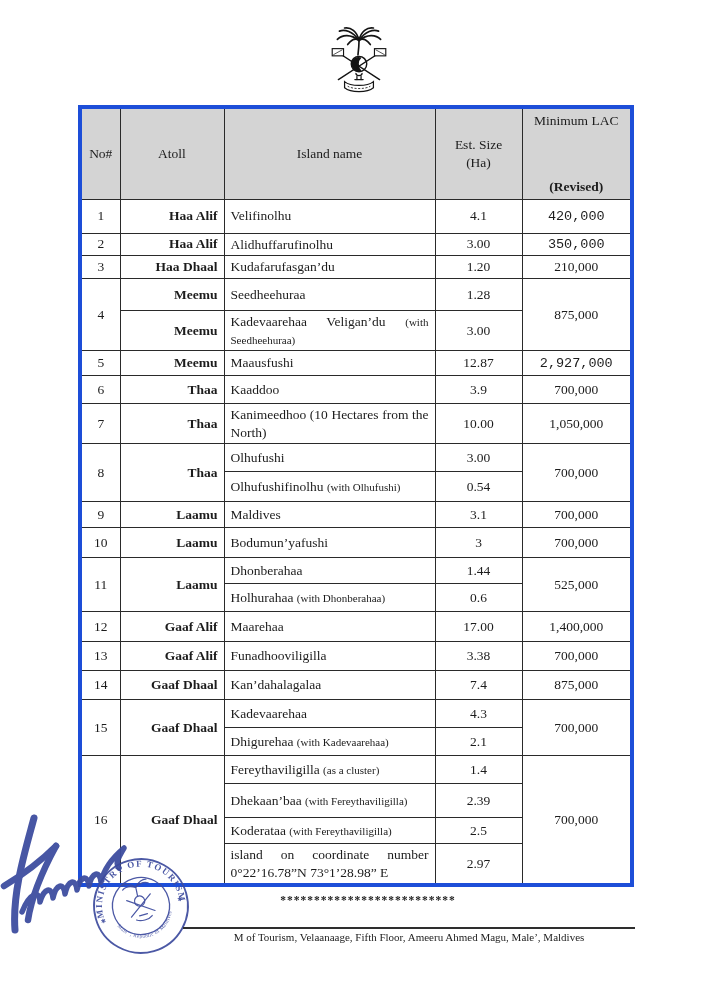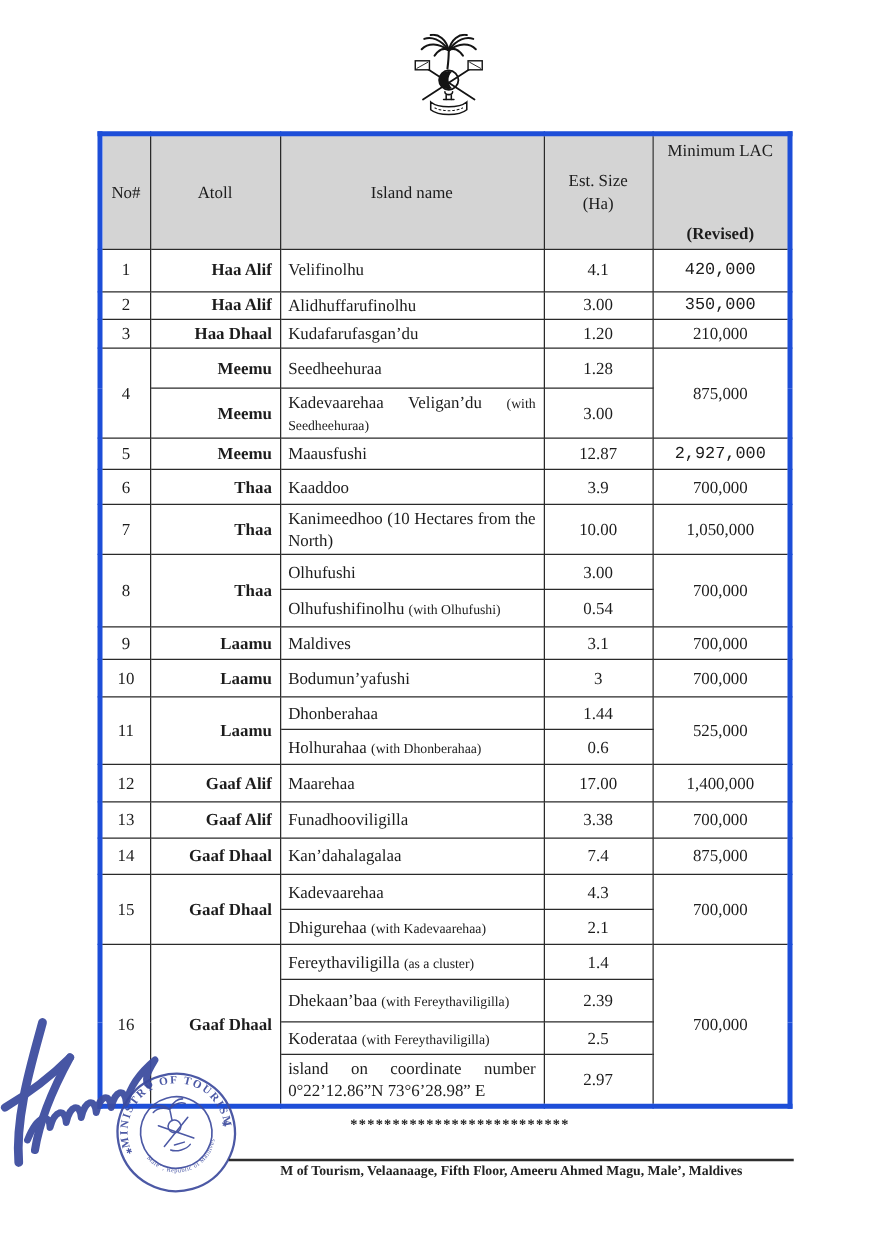--- a/index.html
+++ b/index.html
@@ -25,21 +25,21 @@
   td.lac{text-align:center;}
   td.low5{padding-top:11px;font-family:Liberation Mono, monospace;}
   td.low8{padding-top:15px;}
   td.lowB{vertical-align:bottom;padding-bottom:5px;}
 
   
   .stars{position:absolute;left:238px;top:894px;width:260px;text-align:center;font-weight:bold;
          font-size:11.5px;letter-spacing:1px;color:#222;}
   .rule{position:absolute;left:183px;top:927px;width:452px;height:2px;background:#2e2e2e;}
   .addr{position:absolute;left:183px;top:931px;width:452px;text-align:center;font-size:11px;
-        line-height:13.5px;color:#232323;font-weight:bold;}
+        line-height:13.5px;color:#232323;}
 
   
   .stamp{position:absolute;left:90px;top:855px;width:102px;height:102px;transform:rotate(-16deg);opacity:.92;}
   .sig{position:absolute;left:0px;top:806px;width:152px;height:138px;opacity:.95;}
 </style>
 </head>
 <body>
 
 <div class="page">
 
@@ -249,21 +249,21 @@
     </tr>
     <tr style="height:34px">
       <td class="isl"><span class="iname">Dhekaan’baa</span> <span class="inote">(with Fereythaviligilla)</span></td>
       <td class="sz">2.39</td>
     </tr>
     <tr style="height:26px">
       <td class="isl"><span class="iname">Koderataa</span> <span class="inote">(with Fereythaviligilla)</span></td>
       <td class="sz">2.5</td>
     </tr>
     <tr style="height:40px">
-      <td class="isl"><span class="iname">island on coordinate number 0°22’12.86”N 73°6’28.98” E</span> <span class="inote"></span></td>
+      <td class="isl"><span class="iname">island on coordinate number 0°22’16.78”N 73°1’28.98” E</span> <span class="inote"></span></td>
       <td class="sz">2.97</td>
     </tr>
   </tbody>
     </table>
 
   <svg class="sig" viewBox="0 0 152 138">
     <g fill="none" stroke="#3e4da0" stroke-linecap="round" stroke-linejoin="round">
       <path d="M34,12 C26,42 12,86 15,124" stroke-width="7"></path>
       <path d="M4,80 C24,68 44,52 56,40" stroke-width="6.5"></path>
       <path d="M56,40 C44,62 32,88 28,114" stroke-width="6.5"></path>

